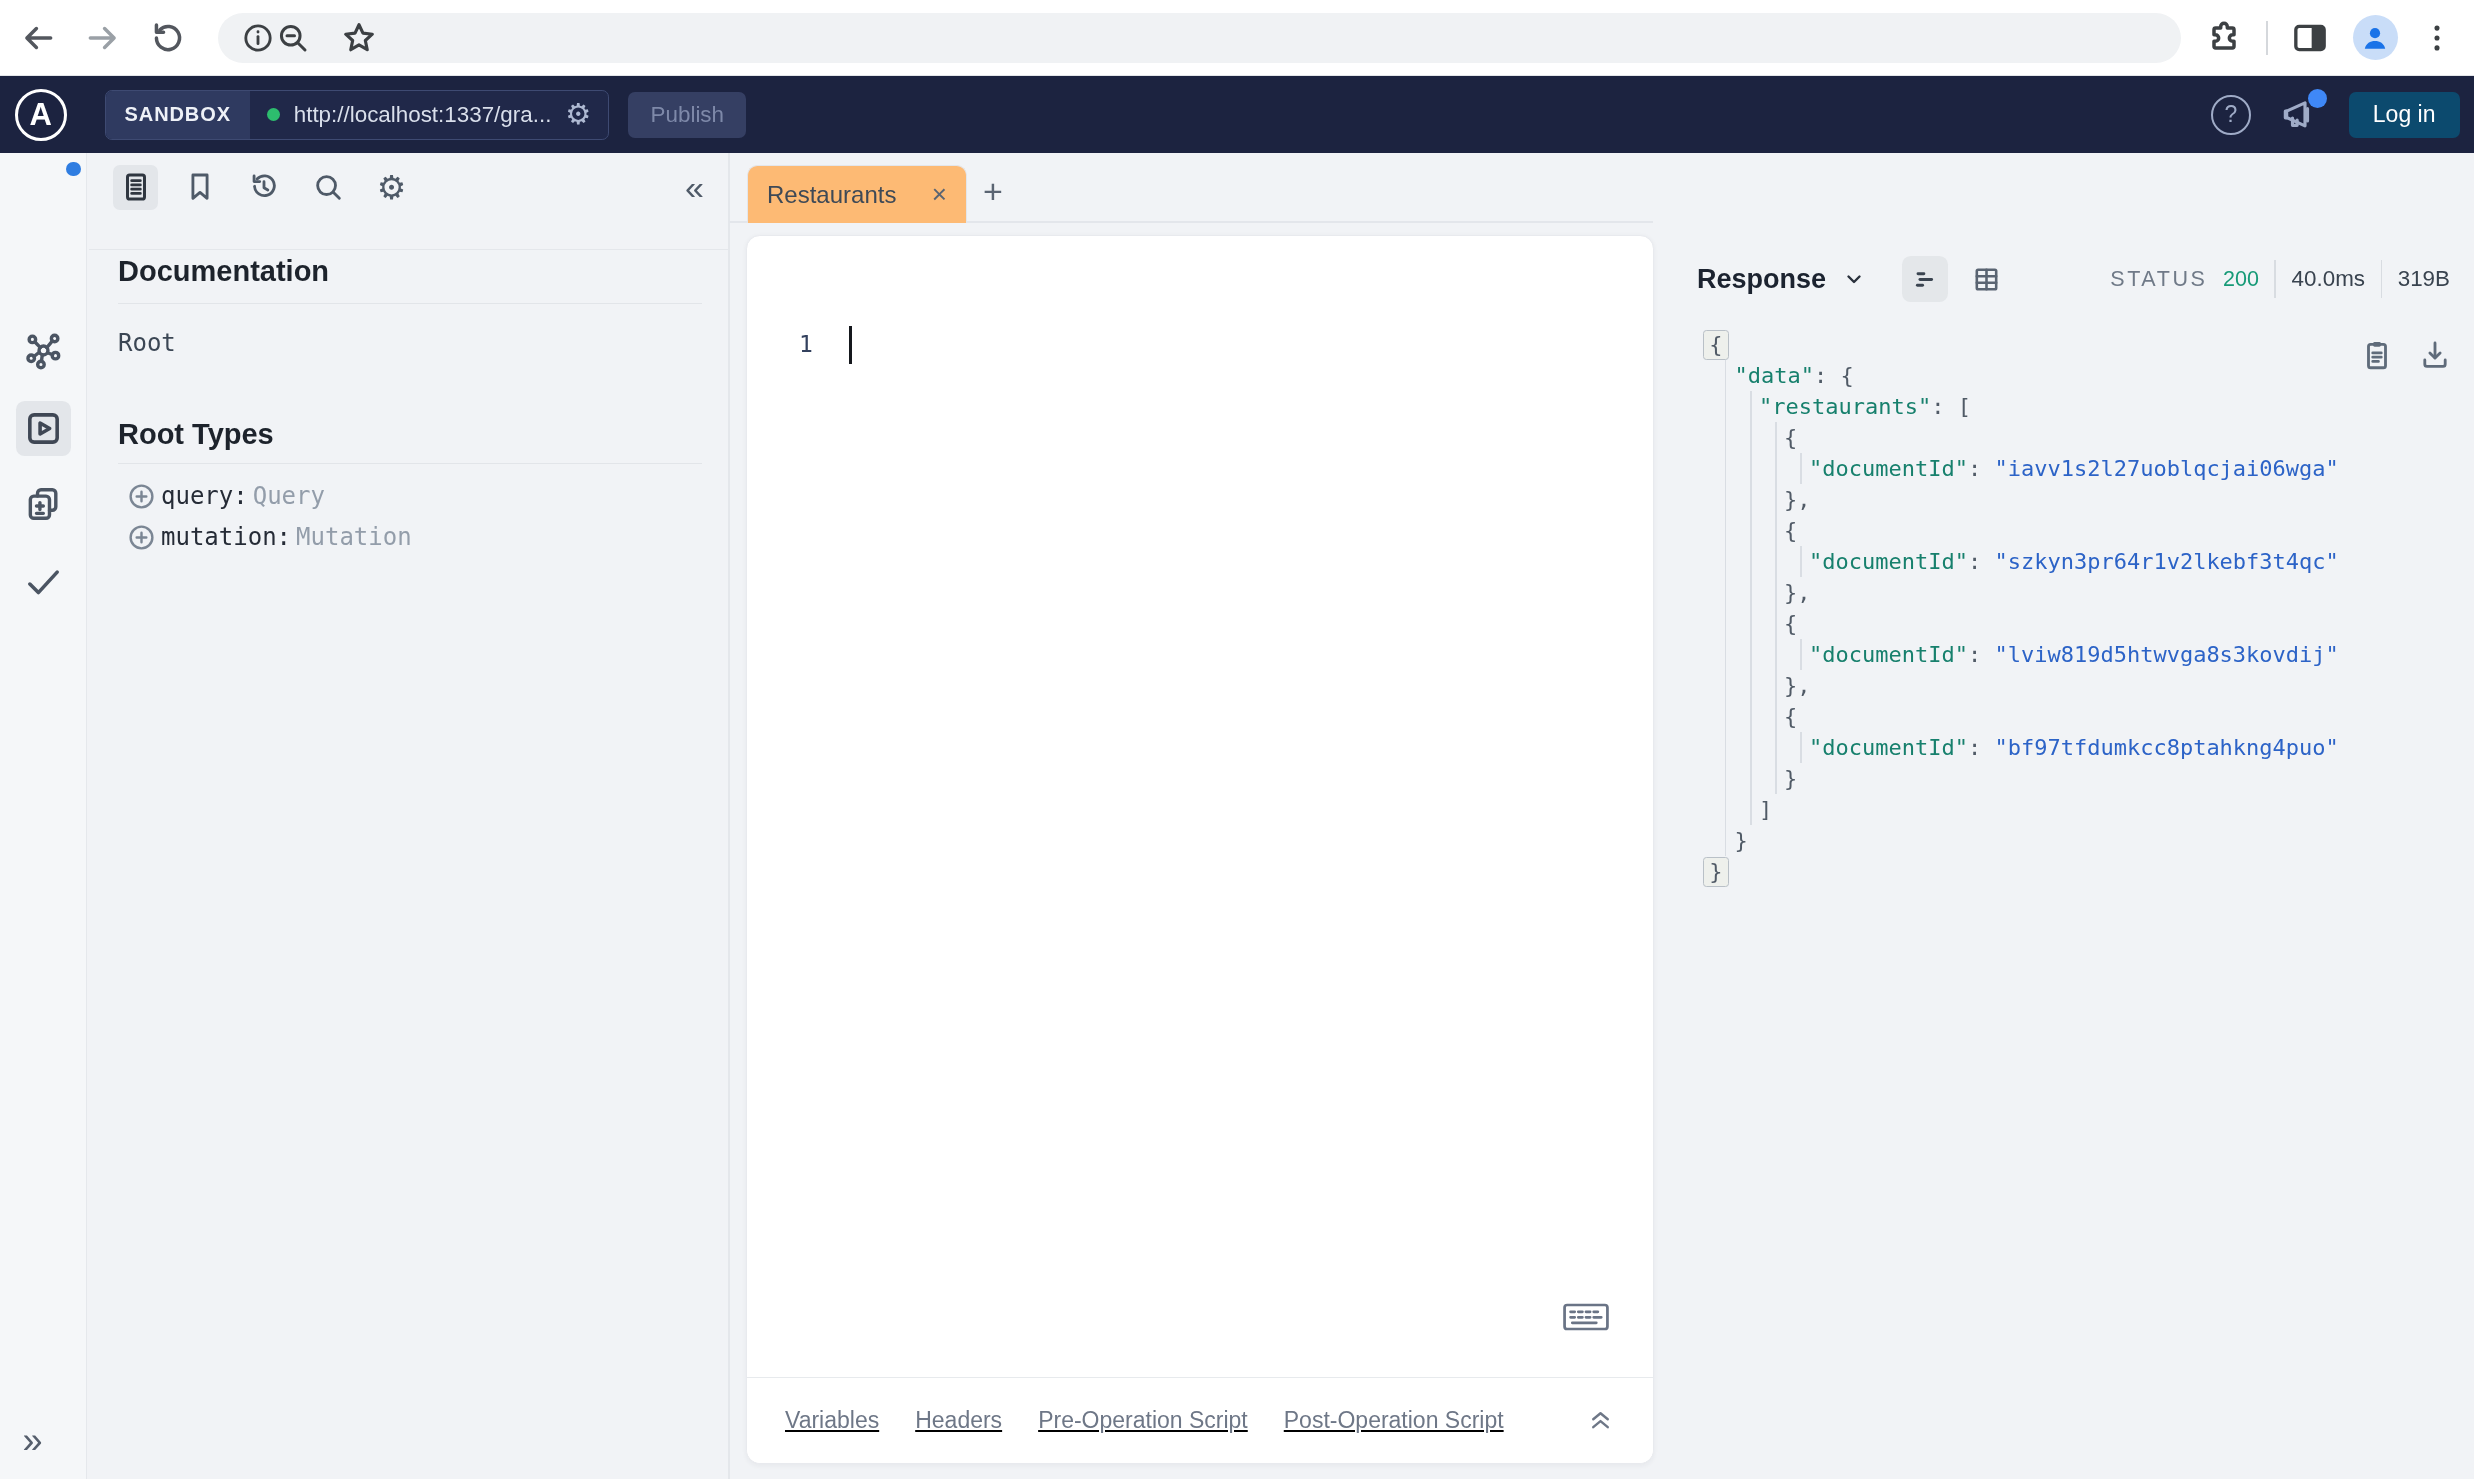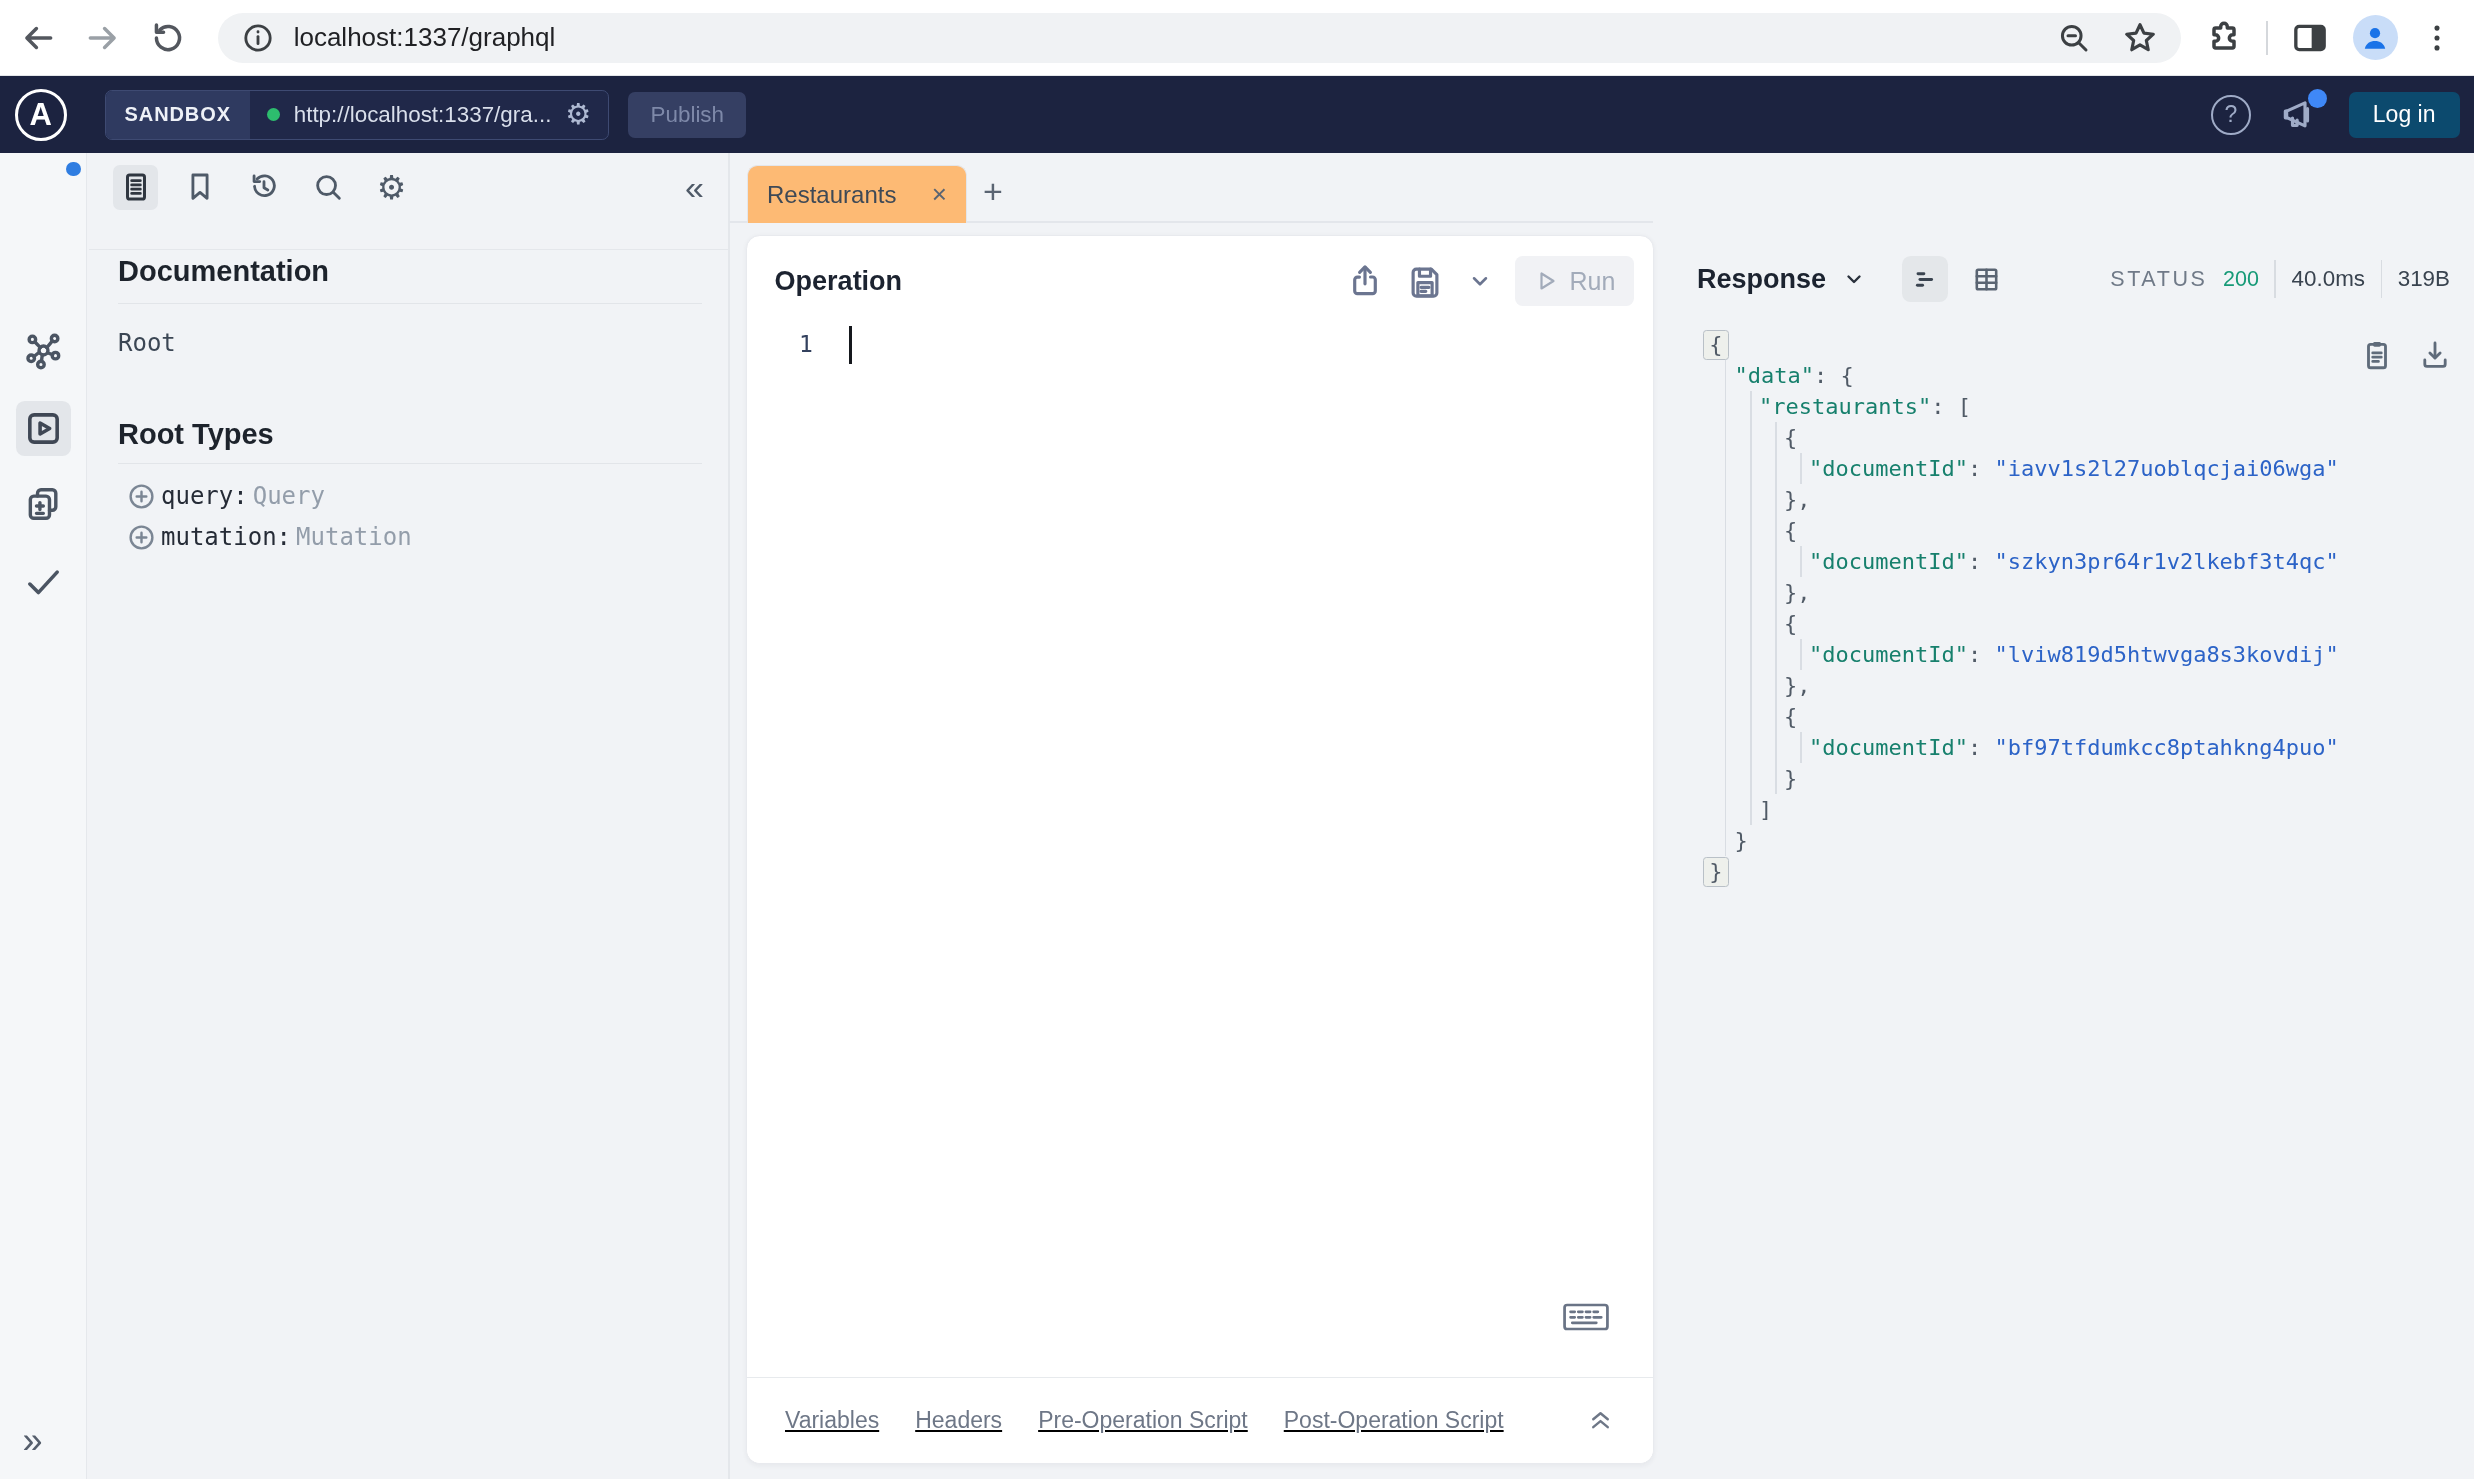--- a/index.html
+++ b/index.html
@@ -119,21 +119,20 @@
         <path d="M4.7 12a7.3 7.3 0 1 0 2.1-5.1"></path>
         <path d="M4.7 3.8v4.5h4.5"></path>
       </svg>
   </div>
   <div class="omnibox">
     <svg class="ic" width="34" height="34" viewBox="0 0 24 24" style="stroke:#3c4043">
         <circle cx="12" cy="12" r="8.6"></circle>
         <path d="M12 11v5"></path>
         <path d="M12 7.6v.2"></path>
       </svg>
-    <span class="url">localhost:1337/graphql</span>
     <svg class="ic" width="36" height="36" viewBox="0 0 24 24" style="stroke:#3c4043">
         <circle cx="10.5" cy="10.5" r="6.2"></circle>
         <path d="M15.3 15.3L20 20"></path>
         <path d="M8 10.5h5"></path>
       </svg>
     <span style="width:29px"></span>
     <svg class="ic" width="38" height="38" viewBox="0 0 24 24" style="stroke:#3c4043">
         <polygon points="12 3.6 14.5 8.9 20.4 9.6 16 13.6 17.2 19.4 12 16.4 6.8 19.4 8 13.6 3.6 9.6 9.5 8.9"></polygon>
       </svg>
   </div>
@@ -282,45 +281,20 @@
   <div class="panel-divider"></div>
 
   <div class="tabstrip-line"></div>
   <div class="op-tab">
     <span class="op-tab-label">Restaurants</span>
     <span class="op-tab-close">×</span>
   </div>
   <div class="new-tab-btn">+</div>
 
   <div class="op-card">
-    <div class="op-header">
-      <span class="op-title">Operation</span>
-      <div class="op-actions">
-        <svg class="ic" width="38" height="38" viewBox="0 0 24 24" style="stroke:#6b7590">
-            <path d="M8.5 9.5H7.2a1.7 1.7 0 0 0-1.7 1.7v7.1A1.7 1.7 0 0 0 7.2 20h9.6a1.7 1.7 0 0 0 1.7-1.7v-7.1a1.7 1.7 0 0 0-1.7-1.7h-1.3"></path>
-            <path d="M12 13.8V3.4"></path>
-            <path d="M8.6 6.5L12 3.1l3.4 3.4"></path>
-          </svg>
-        <svg class="ic" width="38" height="38" viewBox="0 0 24 24" style="stroke:#6b7590">
-            <path d="M4.5 6.5a2 2 0 0 1 2-2H16l3.5 3.5v11.5a2 2 0 0 1-2 2h-11a2 2 0 0 1-2-2z"></path>
-            <path d="M8.5 4.5V9h7V4.5"></path>
-            <rect x="7.5" y="13" width="9" height="8.3"></rect>
-            <path d="M9.5 16h5M9.5 18.5h3"></path>
-          </svg>
-        <svg class="ic" width="26" height="26" viewBox="0 0 24 24" style="stroke:#6b7590;stroke-width:2.4">
-            <path d="M6.5 9.5l5.5 5.5 5.5-5.5"></path>
-          </svg>
-        <div class="run-btn">
-          <svg class="ic" width="24" height="24" viewBox="0 0 24 24" style="stroke:#a2abba;stroke-width:2.2">
-              <path d="M7.5 4.5v15l12-7.5z"></path>
-            </svg>
-          <span>Run</span>
-        </div>
-      </div>
-    </div>
     <div class="gutter-num mono">1</div>
     <div class="caret"></div>
     <div class="kbd-icon">
       <svg class="ic" width="48" height="38" viewBox="0 0 28 20" style="stroke:#6a7486;stroke-width:1.6">
           <rect x="1.5" y="3" width="25" height="14" rx="1.5"></rect>
           <path d="M5 7h2.4M9.5 7h2.4M14 7h2.4M18.5 7h2.4M5 10.2h2.4M9.5 10.2h2.4M14 10.2h2.4M18.5 10.2h4.4M6 13.4h14"></path>
         </svg>
     </div>
     <div class="op-bottombar">
       <button class="editor-tab">Variables</button>

